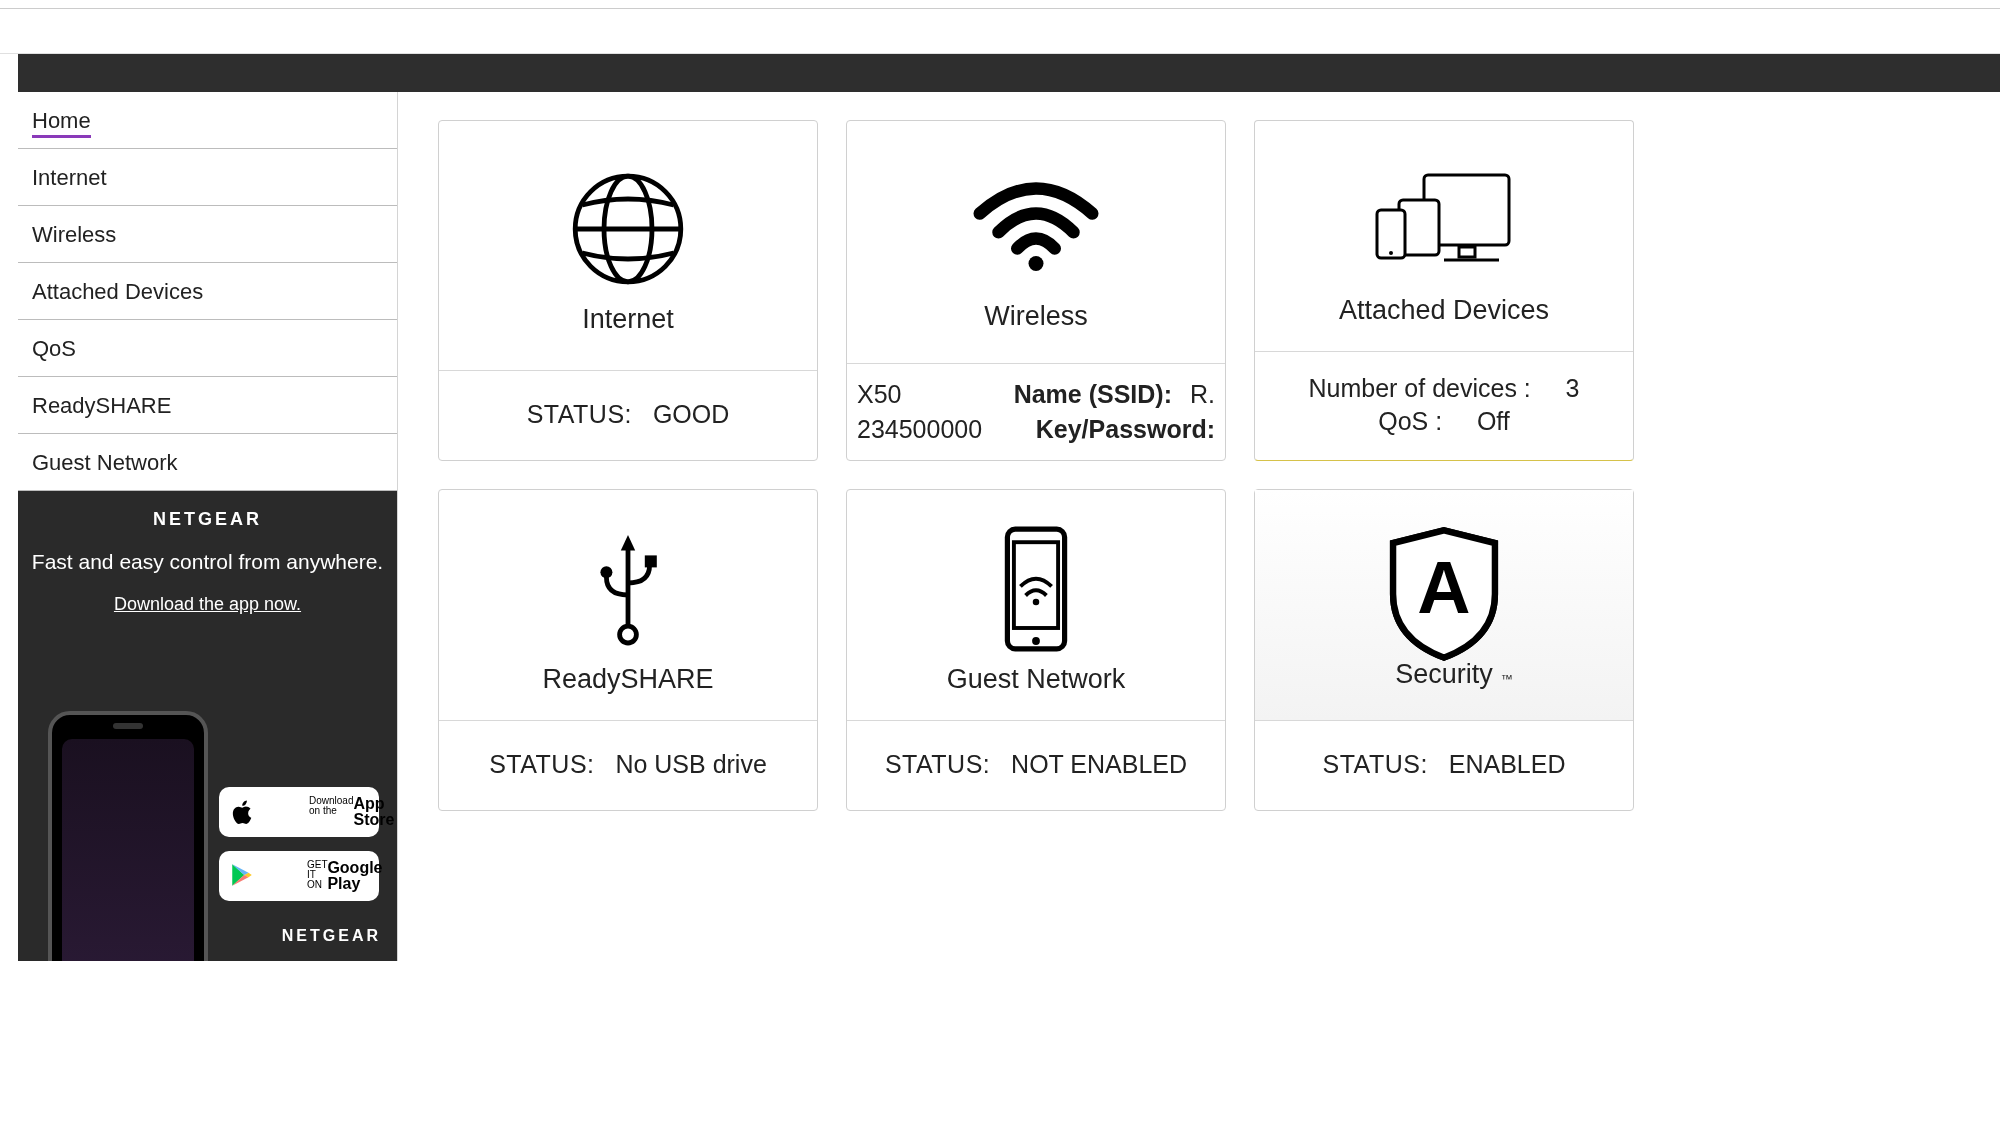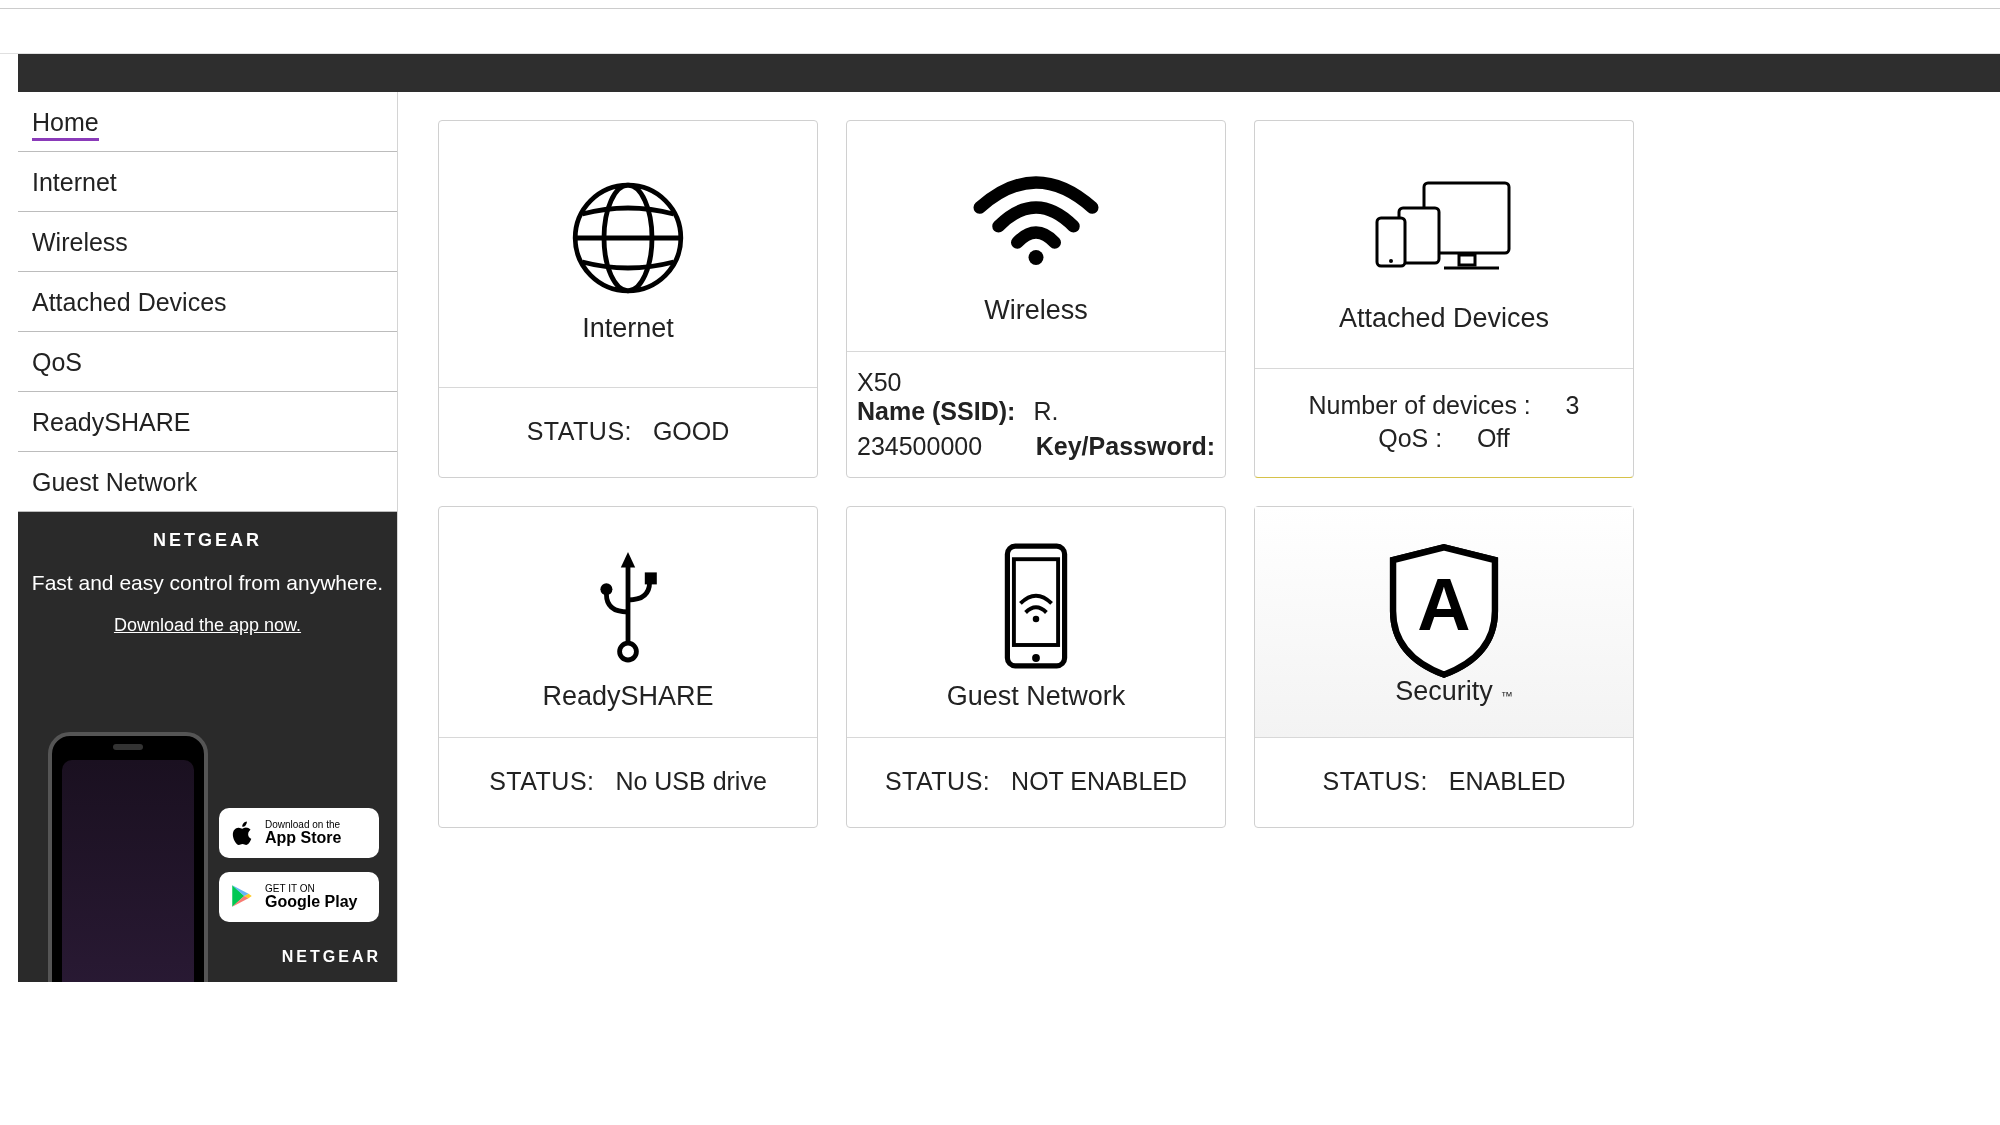--- a/index.html
+++ b/index.html
@@ -7,33 +7,33 @@
 .page { width: 2000px; }
 .top-line { border-top: 1px solid #ccc; margin-top: 8px; }
 .thin-line { border-top: 1px solid #e0e0e0; margin-top: 44px; }
 .tabs { display: flex; margin-left: 18px; margin-top: 20px; }
 .tab { padding: 14px 28px 10px 28px; font-size: 28px; letter-spacing: 1px; cursor: pointer; }
 .tab.active { background: #2e2e2e; color: #fff; border-radius: 6px 6px 0 0; }
 .tab.inactive { background: #e8e8e8; color: #8a8a8a; border-radius: 6px 6px 0 0; margin-left: 6px; }
 .tabbar-below { background: #2e2e2e; height: 38px; margin-left: 18px; margin-right: 0; }
 .body-area { display: flex; margin-left: 18px; }
 .sidebar { width: 380px; border-right: 1px solid #d4d4d4; }
-.side-item { padding: 16px 14px 14px 14px; font-size: 25px; border-bottom: 1px solid #bcbcbc; cursor: pointer; }
+.side-item { padding: 16px 14px 14px 14px; font-size: 22px; border-bottom: 1px solid #bcbcbc; cursor: pointer; }
 .side-item.active span { border-bottom: 3px solid #8a3ab9; padding-bottom: 2px; }
 .promo { background: #2a2a2a; color: #fff; padding: 18px 12px 12px 12px; position: relative; height: 470px; overflow: hidden; }
 .promo-title { text-align: center; font-size: 18px; letter-spacing: 3px; font-weight: bold; }
 .promo-sub { text-align: center; font-size: 21px; margin-top: 18px; line-height: 1.35; }
 .promo-link { text-align: center; margin-top: 18px; font-size: 18px; text-decoration: underline; cursor: pointer; }
 .promo-phone { position: absolute; left: 30px; bottom: -40px; width: 160px; height: 290px; background: #000; border-radius: 22px; border: 4px solid #555; }
 .promo-phone::before { content:""; position:absolute; top:8px; left:50%; transform:translateX(-50%); width:30px; height:6px; background:#333; border-radius:3px; }
 .promo-scr { position:absolute; top:24px; left:10px; right:10px; bottom:10px; background:linear-gradient(#1a1020,#2a1a35); border-radius:10px; }
 .store-btns { position: absolute; right: 18px; bottom: 60px; display:flex; flex-direction:column; gap:14px; }
 .store-btn { width: 160px; height: 50px; background: #fff; border-radius: 10px; display:flex; align-items:center; padding:4px 10px; gap:8px; cursor:pointer; color:#000; }
 .store-btn .ic { width: 28px; height: 28px; }
-.store-btn .txt { display:flex; flex-direction:column; line-height:1; }
+.store-btn .txt { display:flex; flex-direction:row; line-height:1;margin-left:44px; }
 .store-btn .small { font-size: 10px; }
 .store-btn .big { font-size: 16px; font-weight: bold; }
 .promo-footer { position:absolute; right: 16px; bottom: 16px; font-size: 16px; letter-spacing: 3px; font-weight: bold; }
 .main { flex: 1; padding: 28px 40px; }
 .grid { display: grid; grid-template-columns: repeat(3, 380px); gap: 28px; }
 .card { border: 1px solid #d0d0d0; border-radius: 4px; background:#fff; cursor:pointer; display:flex; flex-direction:column; }
 .card-top { flex:1; display:flex; flex-direction:column; align-items:center; justify-content:center; padding: 24px 10px 16px 10px; min-height: 230px; }
 .card-icon { height: 130px; display:flex; align-items:center; justify-content:center; }
 .card-title { font-size: 27px; margin-top: 10px; }
 .card-bottom { border-top: 1px solid #d8d8d8; padding: 22px 14px 24px 14px; font-size: 25px; text-align:center; min-height: 90px; display:flex; align-items:center; justify-content:center; }
@@ -129,21 +129,21 @@
               <svg width="130" height="100" viewBox="0 0 100 80">
                   <path d="M5 30 Q50 -10 95 30" fill="none" stroke="#000" stroke-width="10" stroke-linecap="round"></path>
                   <path d="M20 45 Q50 15 80 45" fill="none" stroke="#000" stroke-width="10" stroke-linecap="round"></path>
                   <path d="M35 58 Q50 42 65 58" fill="none" stroke="#000" stroke-width="10" stroke-linecap="round"></path>
                   <circle cx="50" cy="70" r="6" fill="#000"></circle>
                 </svg>
             </div>
             <div class="card-title">Wireless</div>
           </div>
           <div class="card-bottom" style="display:block; text-align:left; padding:16px 10px;">
-            <div style="display:flex; justify-content:space-between; align-items:baseline;flex-direction:column;">
+            <div style="display:flex; justify-content:space-between; align-items:baseline;">
               <span>X50</span>
               <span style="display:flex; gap:18px;">
                 <strong>Name (SSID):</strong>
                 <span>R.</span>
               </span>
             </div>
             <div style="display:flex; justify-content:space-between; align-items:baseline; margin-top:6px;">
               <span>234500000</span>
               <strong>Key/Password:</strong>
             </div>

